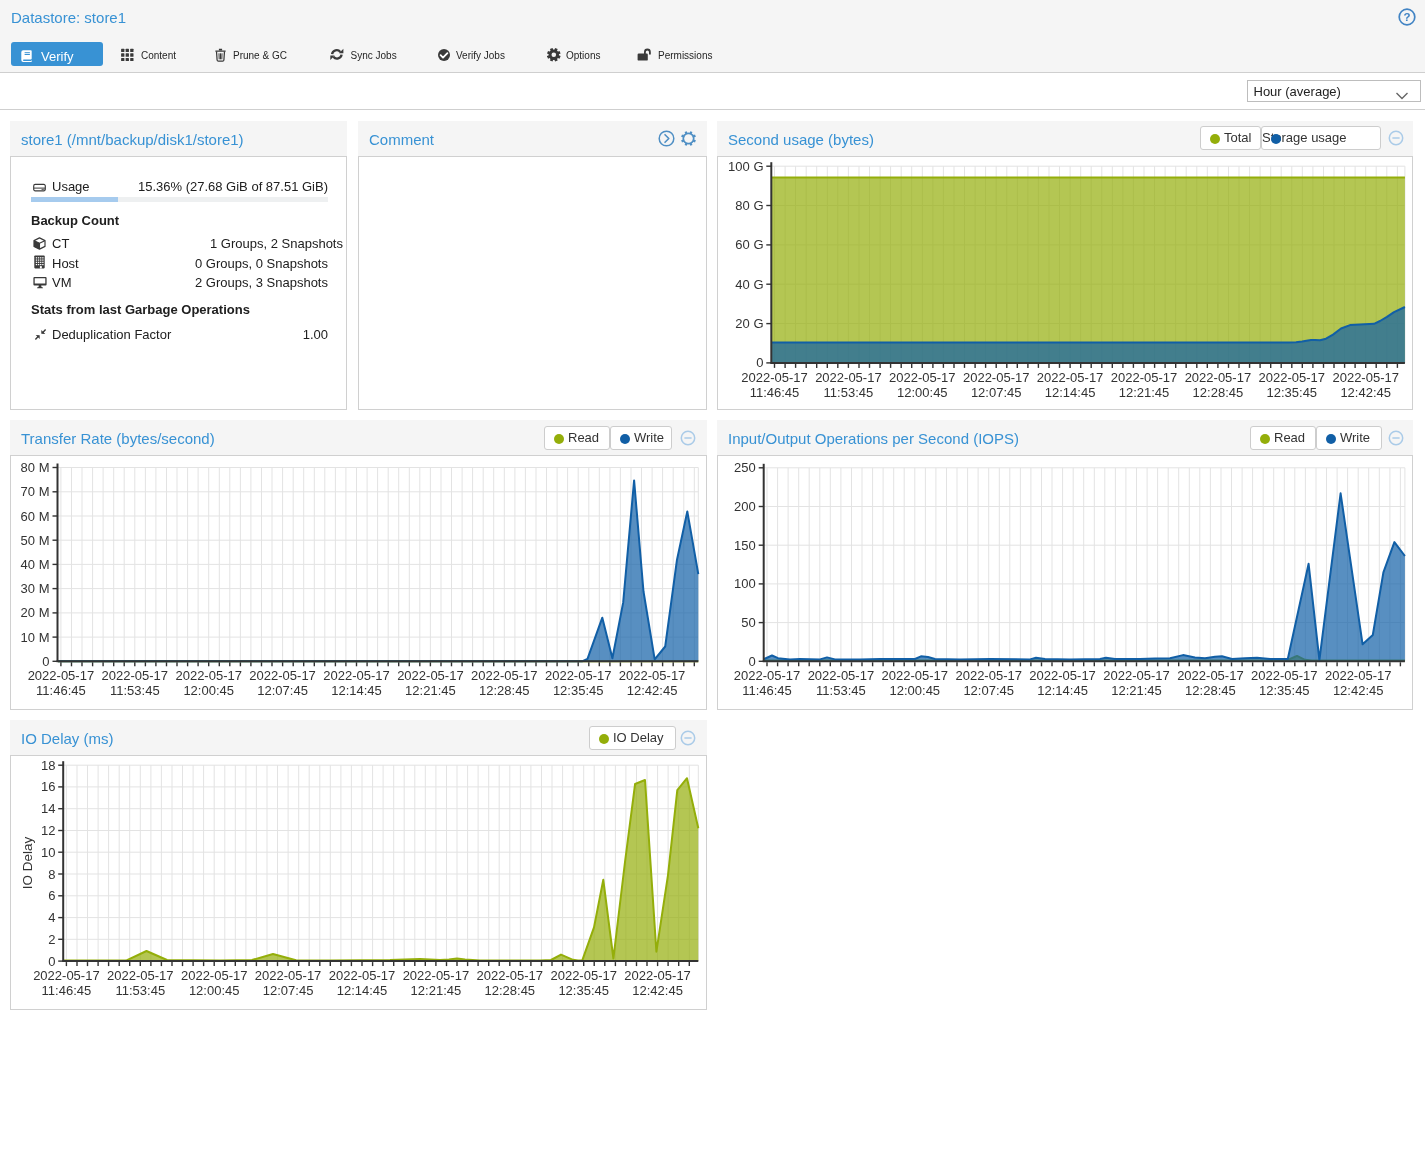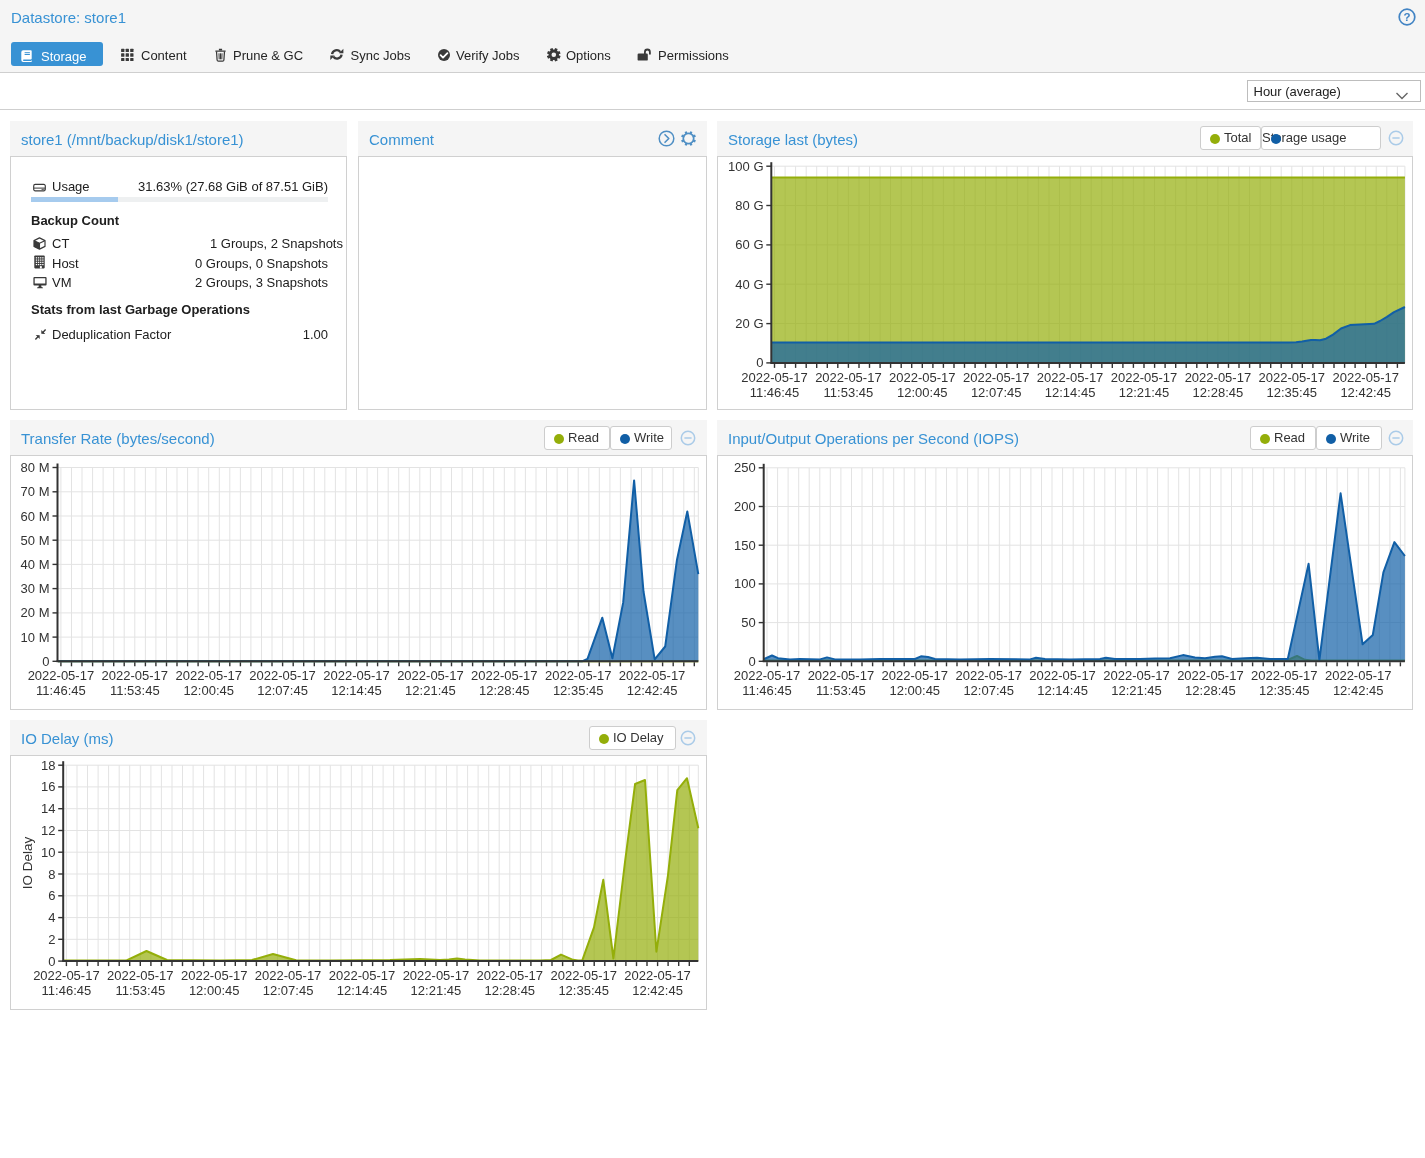--- a/index.html
+++ b/index.html
@@ -4,35 +4,35 @@
 html,body { width:1425px; height:1158px; background:#fff; font-family:"Liberation Sans",sans-serif; font-size:13px; color:#202020; overflow:hidden; position:relative;}
 .abs { position:absolute; }
 .panel { position:absolute; background:#fff; border:1px solid #d0d0d0; }
 .phead { position:absolute; height:35px; background:#f5f5f5; }
 .ptitle { position:absolute; left:11px; top:11px; font-size:15px; color:#3892d4; line-height:15px; white-space:nowrap;}
 .row { position:absolute; white-space:nowrap; line-height:14px; }
 .rval { position:absolute; text-align:right; white-space:nowrap; line-height:14px;}
 .bold { font-weight:bold; }
 .legbtn { position:absolute; height:24px; background:#fff; border:1px solid #cdcdcd; border-radius:3px; line-height:22px; font-size:13px; color:#333; }
 .dot { position:absolute; left:9px; top:7px; width:10px; height:10px; border-radius:50%; }
-.tabtxt { position:absolute; font-size:13px; color:#252525; line-height:15px; white-space:nowrap;}
+.tabtxt { position:absolute; font-size:10px; color:#252525; line-height:15px; white-space:nowrap;}
 </style></head><body>
 <div class="abs" style="left:0;top:0;width:1425px;height:72px;background:#f5f5f5"></div>
 <div class="abs" style="left:11px;top:9px;font-size:15px;color:#3892d4">Datastore: store1</div>
 <div class="abs" style="left:1398px;top:8px"><svg width="18" height="18" viewBox="0 0 18 18" style="">
       <circle cx="9" cy="9" r="7.8" fill="none" stroke="#4284c4" stroke-width="1.7"></circle>
       <text x="9" y="13.1" text-anchor="middle" font-size="11.5" font-weight="bold" fill="#4284c4" font-family="Liberation Sans, sans-serif">?</text>
     </svg></div>
 <div class="abs" style="left:11px;top:42px;width:92px;height:24px;background:#3892d4;border-radius:3px"></div>
 <div class="abs" style="left:20px;top:48.5px"><svg width="13" height="13" viewBox="0 0 13 13" style="">
       <path d="M3.2 1.2 H10.8 A0.9 0.9 0 0 1 11.7 2.1 V9.6 A0.9 0.9 0 0 1 10.8 10.5 H3.4 A1.1 1.1 0 0 0 3.4 12 H11.2 V11.2 H11.7 V12.4 A0.5 0.5 0 0 1 11.2 12.9 H3.2 A2.0 2.0 0 0 1 1.3 10.9 V3.2 A2.0 2.0 0 0 1 3.2 1.2 Z" fill="#fff"></path>
       <rect x="4.6" y="3.2" width="5.3" height="1" fill="#3892d4"></rect>
       <rect x="4.6" y="5.0" width="5.3" height="1" fill="#3892d4"></rect>
     </svg></div>
-<div class="abs" style="left:41px;top:48.5px;font-size:13px;color:#fff;line-height:15px">Storage</div>
+<div class="abs" style="left:41px;top:48.5px;font-size:13px;color:#fff;line-height:15px">Verify</div>
 <div class="abs" style="left:120.5px;top:48px"><svg width="13" height="13" viewBox="0 0 13 13" style="">
       <rect x="0.1" y="0.8" width="3.3" height="3.3" rx="0.5" fill="#3a3a3a"></rect>
       <rect x="4.6499999999999995" y="0.8" width="3.3" height="3.3" rx="0.5" fill="#3a3a3a"></rect>
       <rect x="9.2" y="0.8" width="3.3" height="3.3" rx="0.5" fill="#3a3a3a"></rect>
       <rect x="0.1" y="5.35" width="3.3" height="3.3" rx="0.5" fill="#3a3a3a"></rect>
       <rect x="4.6499999999999995" y="5.35" width="3.3" height="3.3" rx="0.5" fill="#3a3a3a"></rect>
       <rect x="9.2" y="5.35" width="3.3" height="3.3" rx="0.5" fill="#3a3a3a"></rect>
       <rect x="0.1" y="9.9" width="3.3" height="3.3" rx="0.5" fill="#3a3a3a"></rect>
       <rect x="4.6499999999999995" y="9.9" width="3.3" height="3.3" rx="0.5" fill="#3a3a3a"></rect>
       <rect x="9.2" y="9.9" width="3.3" height="3.3" rx="0.5" fill="#3a3a3a"></rect>
@@ -85,21 +85,21 @@
     <div class="ptitle">store1 (/mnt/backup/disk1/store1)</div>
   </div>
 <div class="panel" style="left:10px;top:156px;width:337px;height:254px"></div>
 <div class="abs" style="left:33px;top:181px"><svg width="13" height="13" viewBox="0 0 13 13" style="">
       <path d="M2.2 3.4 H10.8 A1.5 1.5 0 0 1 12.3 4.9 V8.3 A1.5 1.5 0 0 1 10.8 9.8 H2.2 A1.5 1.5 0 0 1 0.7 8.3 V4.9 A1.5 1.5 0 0 1 2.2 3.4 Z" fill="none" stroke="#3a3a3a" stroke-width="1.15"></path>
       <line x1="0.9" y1="7.1" x2="12.1" y2="7.1" stroke="#3a3a3a" stroke-width="1.0"></line>
       <circle cx="9.2" cy="8.45" r="0.62" fill="#3a3a3a"></circle>
       <circle cx="10.9" cy="8.45" r="0.62" fill="#3a3a3a"></circle>
     </svg></div>
 <div class="row" style="left:52px;top:180px">Usage</div>
-<div class="rval" style="left:40px;top:180px;width:288px">31.63% (27.68 GiB of 87.51 GiB)</div>
+<div class="rval" style="left:40px;top:180px;width:288px">15.36% (27.68 GiB of 87.51 GiB)</div>
 <div class="abs" style="left:31px;top:197px;width:297px;height:5px;background:#eef0f1"></div>
 <div class="abs" style="left:31px;top:197px;width:87px;height:5px;background:#a6cbee"></div>
 <div class="row" style="left:31px;top:214px"><span class="bold">Backup Count</span></div>
 <div class="abs" style="left:33px;top:237px"><svg width="13" height="13" viewBox="0 0 13 13" style="">
       <path d="M6.5 0.9 L12 3.6 V9.4 L6.5 12.1 L1 9.4 V3.6 Z" fill="none" stroke="#3a3a3a" stroke-width="1.2" stroke-linejoin="round"></path>
       <path d="M1.2 3.7 L6.5 6.3 L11.8 3.7 M6.5 6.3 V11.9" fill="none" stroke="#3a3a3a" stroke-width="1.1" stroke-linejoin="round"></path>
       <path d="M1 3.6 L6.5 6.3 V12.1 L1 9.4 Z" fill="#3a3a3a"></path>
     </svg></div>
 <div class="row" style="left:52px;top:237px">CT</div>
 <div class="rval" style="left:55px;top:237px;width:288px">1 Groups, 2 Snapshots</div>
@@ -151,21 +151,21 @@
       <rect x="7.35" y="1.0" width="2.3" height="8.5" fill="#4f8fc4" transform="rotate(112.5 8.5 8.5)"></rect>
       <rect x="7.35" y="1.0" width="2.3" height="8.5" fill="#4f8fc4" transform="rotate(157.5 8.5 8.5)"></rect>
       <rect x="7.35" y="1.0" width="2.3" height="8.5" fill="#4f8fc4" transform="rotate(202.5 8.5 8.5)"></rect>
       <rect x="7.35" y="1.0" width="2.3" height="8.5" fill="#4f8fc4" transform="rotate(247.5 8.5 8.5)"></rect>
       <rect x="7.35" y="1.0" width="2.3" height="8.5" fill="#4f8fc4" transform="rotate(292.5 8.5 8.5)"></rect>
       <rect x="7.35" y="1.0" width="2.3" height="8.5" fill="#4f8fc4" transform="rotate(337.5 8.5 8.5)"></rect>
       <circle cx="8.5" cy="8.5" r="6.0" fill="#4f8fc4"></circle>
       <circle cx="8.5" cy="8.5" r="4.3" fill="#f5f5f5"></circle>
     </svg></div>
 <div class="phead" style="left:717px;top:121px;width:696px">
-    <div class="ptitle">Storage last (bytes)</div>
+    <div class="ptitle">Second usage (bytes)</div>
   </div>
 <div class="panel" style="left:717px;top:156px;width:696px;height:254px"></div>
 <div class="legbtn" style="left:1261px;top:126px;width:120px"><div class="dot" style="background:#115fa6"></div><span style="">Storage usage</span></div>
 <div class="legbtn" style="left:1200px;top:126px;width:61px"><div class="dot" style="background:#94ae0a"></div><span style="margin-left:23px">Total</span></div>
 <div class="abs" style="left:1388px;top:130px"><svg width="16" height="16" viewBox="0 0 16 16" style="">
       <circle cx="8" cy="8" r="6.7" fill="none" stroke="#aacbe8" stroke-width="1.5"></circle>
       <line x1="4.4" y1="8" x2="11.6" y2="8" stroke="#aacbe8" stroke-width="1.5"></line>
     </svg></div>
 <div class="abs" style="left:717px;top:121px;width:696px;height:289px;overflow:hidden">
     <svg width="694" height="252" viewBox="0 0 694 252" style="position:absolute;left:1px;top:36px">

